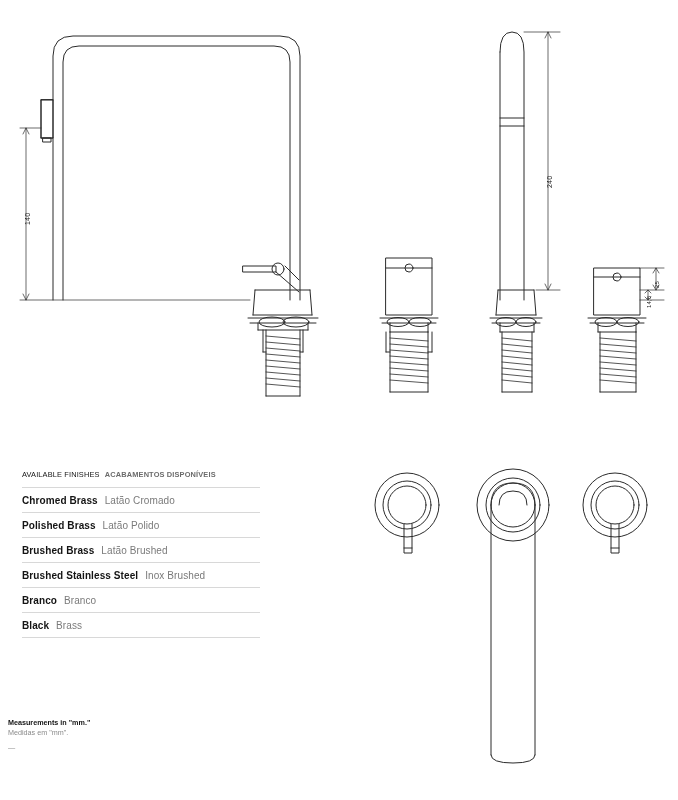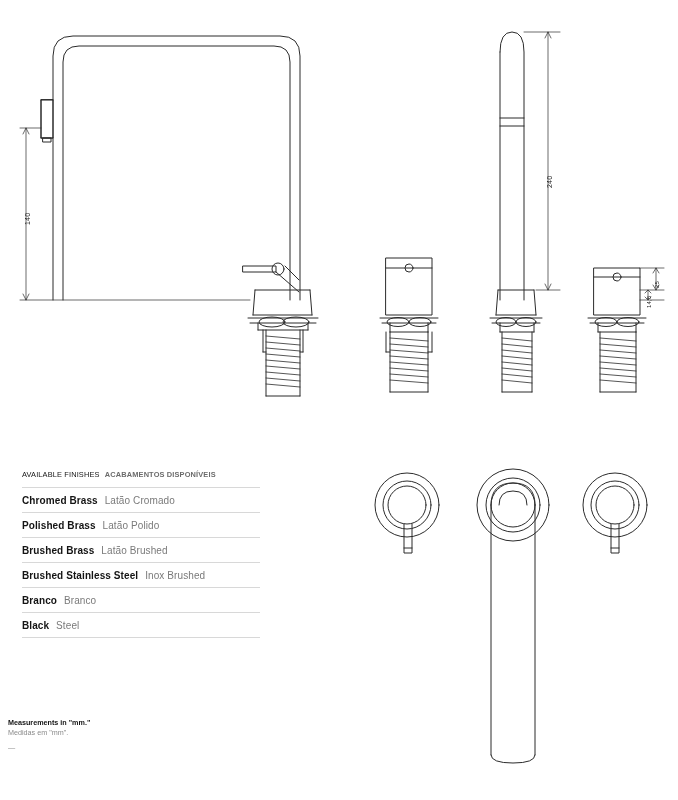--- a/index.html
+++ b/index.html
@@ -338,21 +338,21 @@
     <div class="finish-row">
       <span class="en">Brushed Stainless Steel</span>
       <span class="pt">Inox Brushed</span>
     </div>
     <div class="finish-row">
       <span class="en">Branco</span>
       <span class="pt">Branco</span>
     </div>
     <div class="finish-row">
       <span class="en">Black</span>
-      <span class="pt">Steel</span>
+      <span class="pt">Brass</span>
     </div>
     <div class="bottom-rule"></div>
   </div>
 
   <div class="notes">
     <div class="note-block">
       <div class="note-en">Measurements in "mm."</div>
       <div class="note-pt">Medidas em "mm".</div>
     </div>
     <div class="note-dash">—</div>

